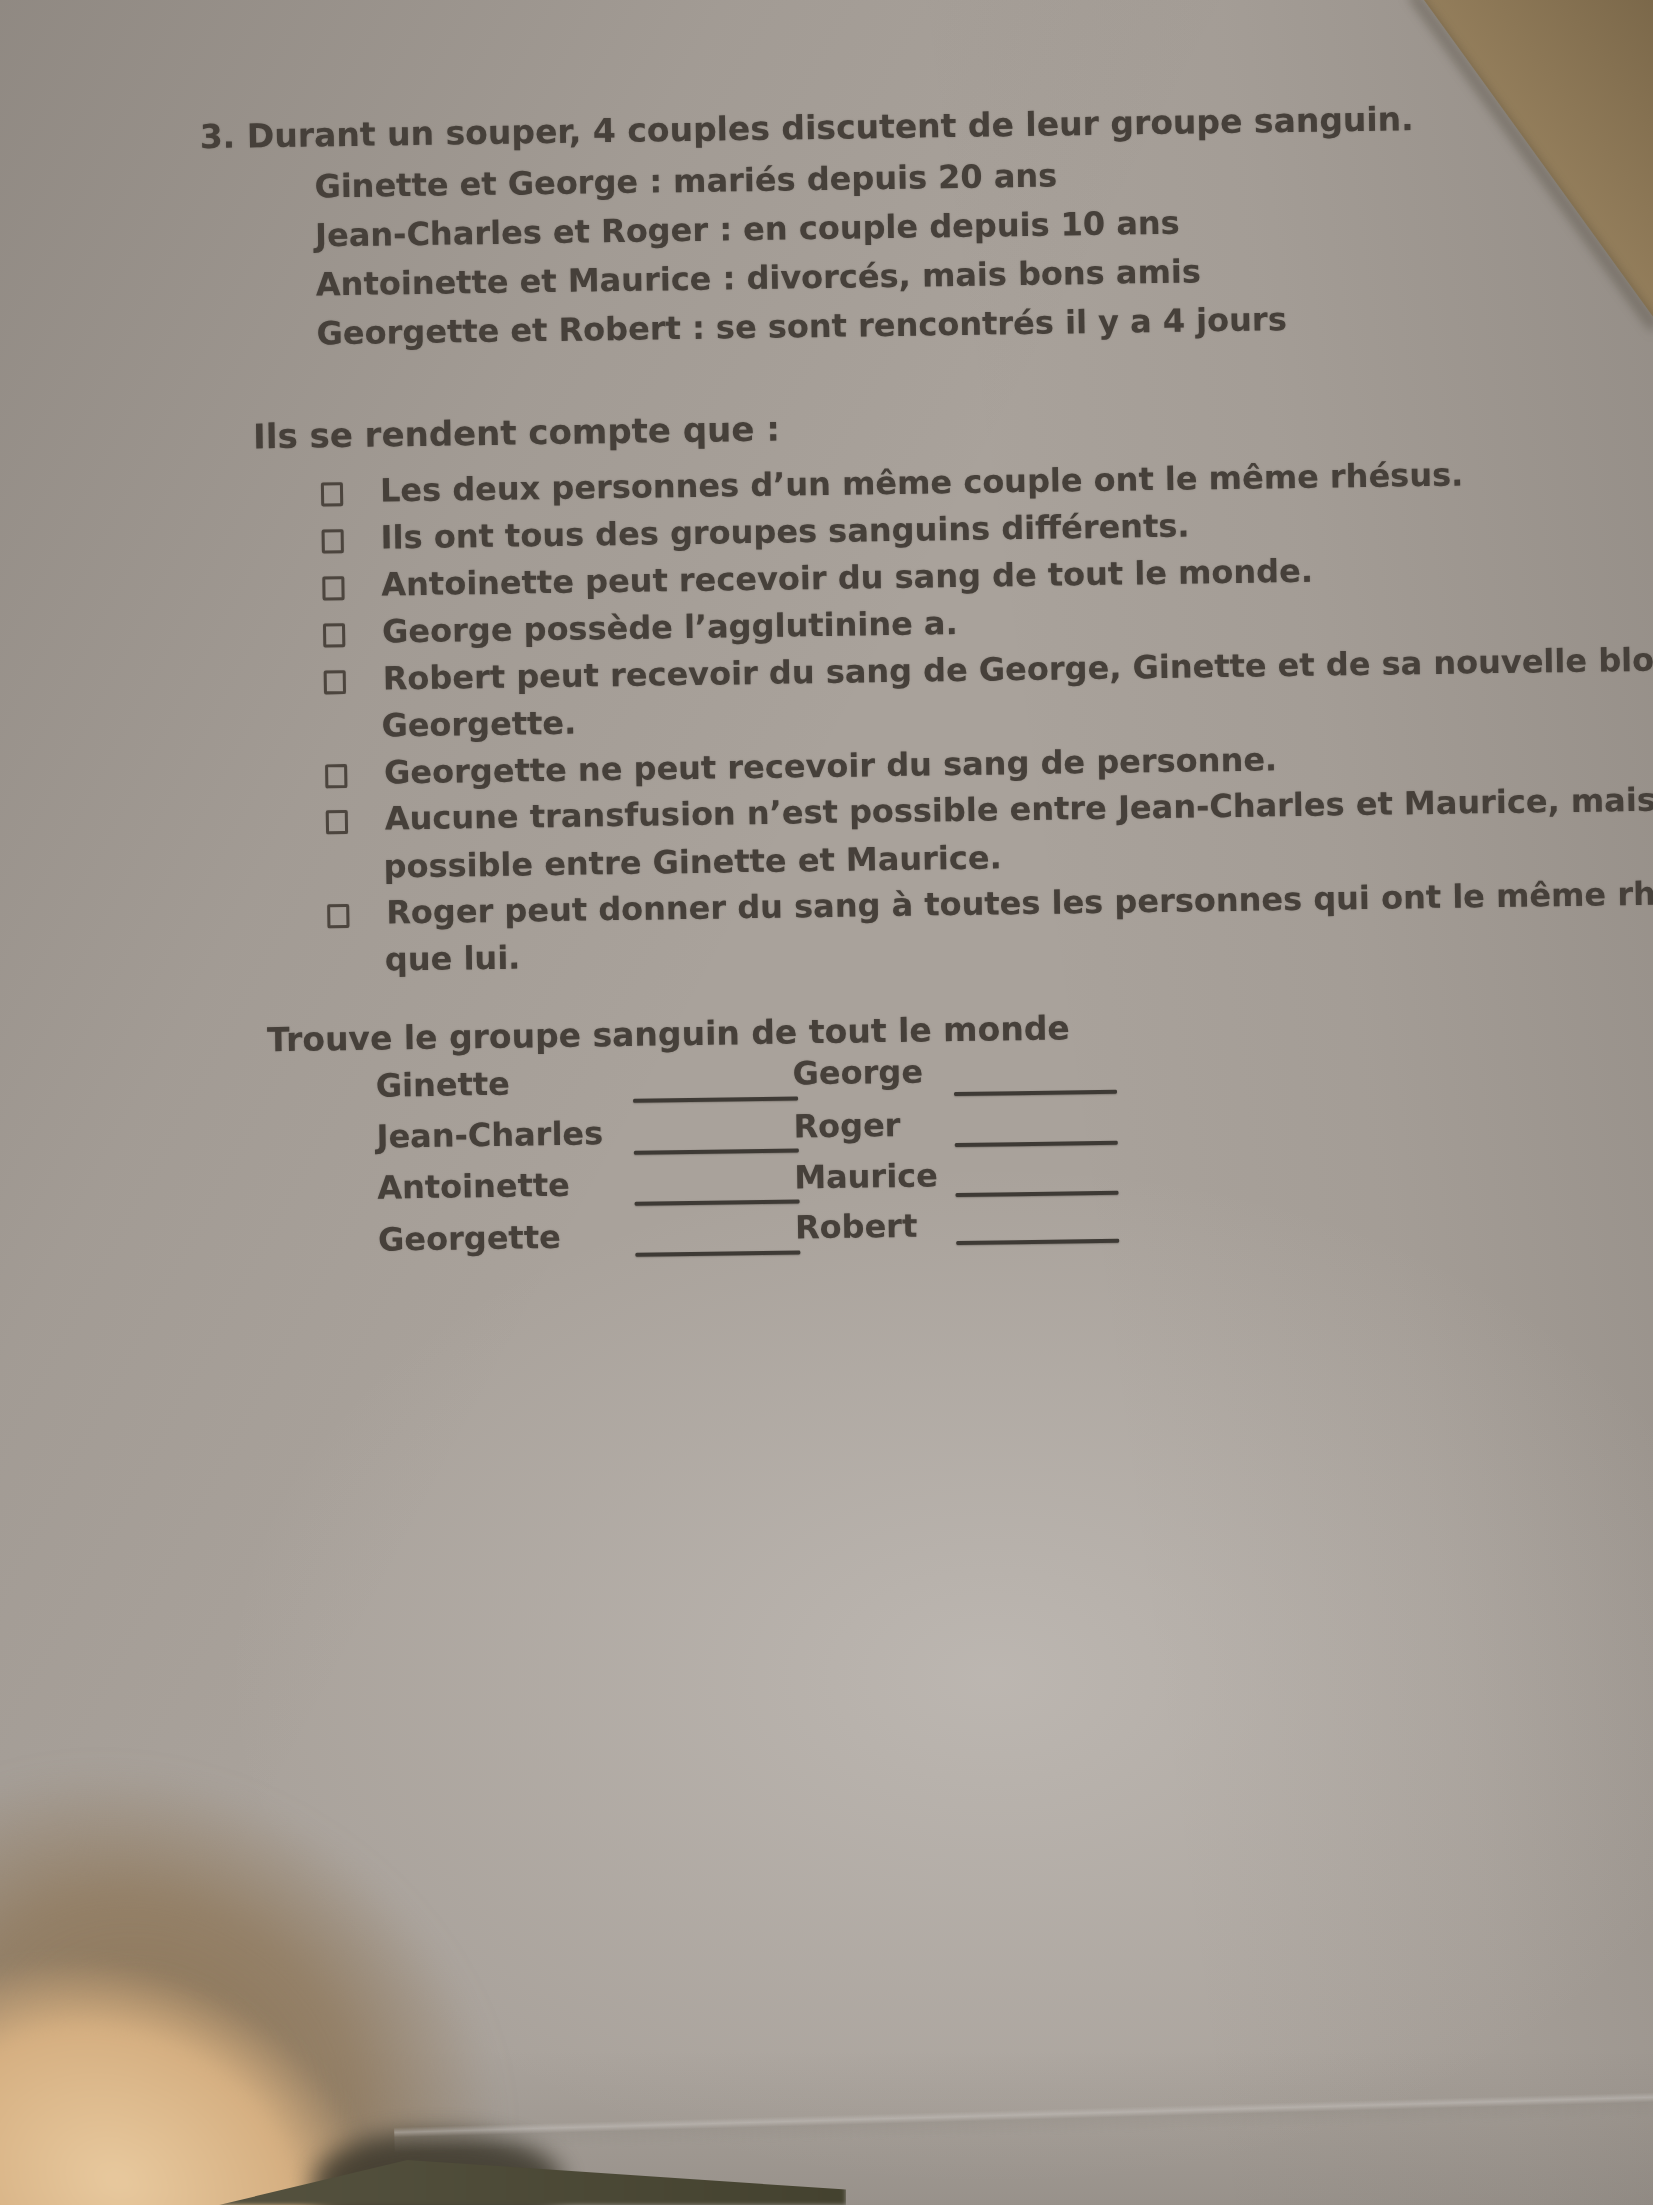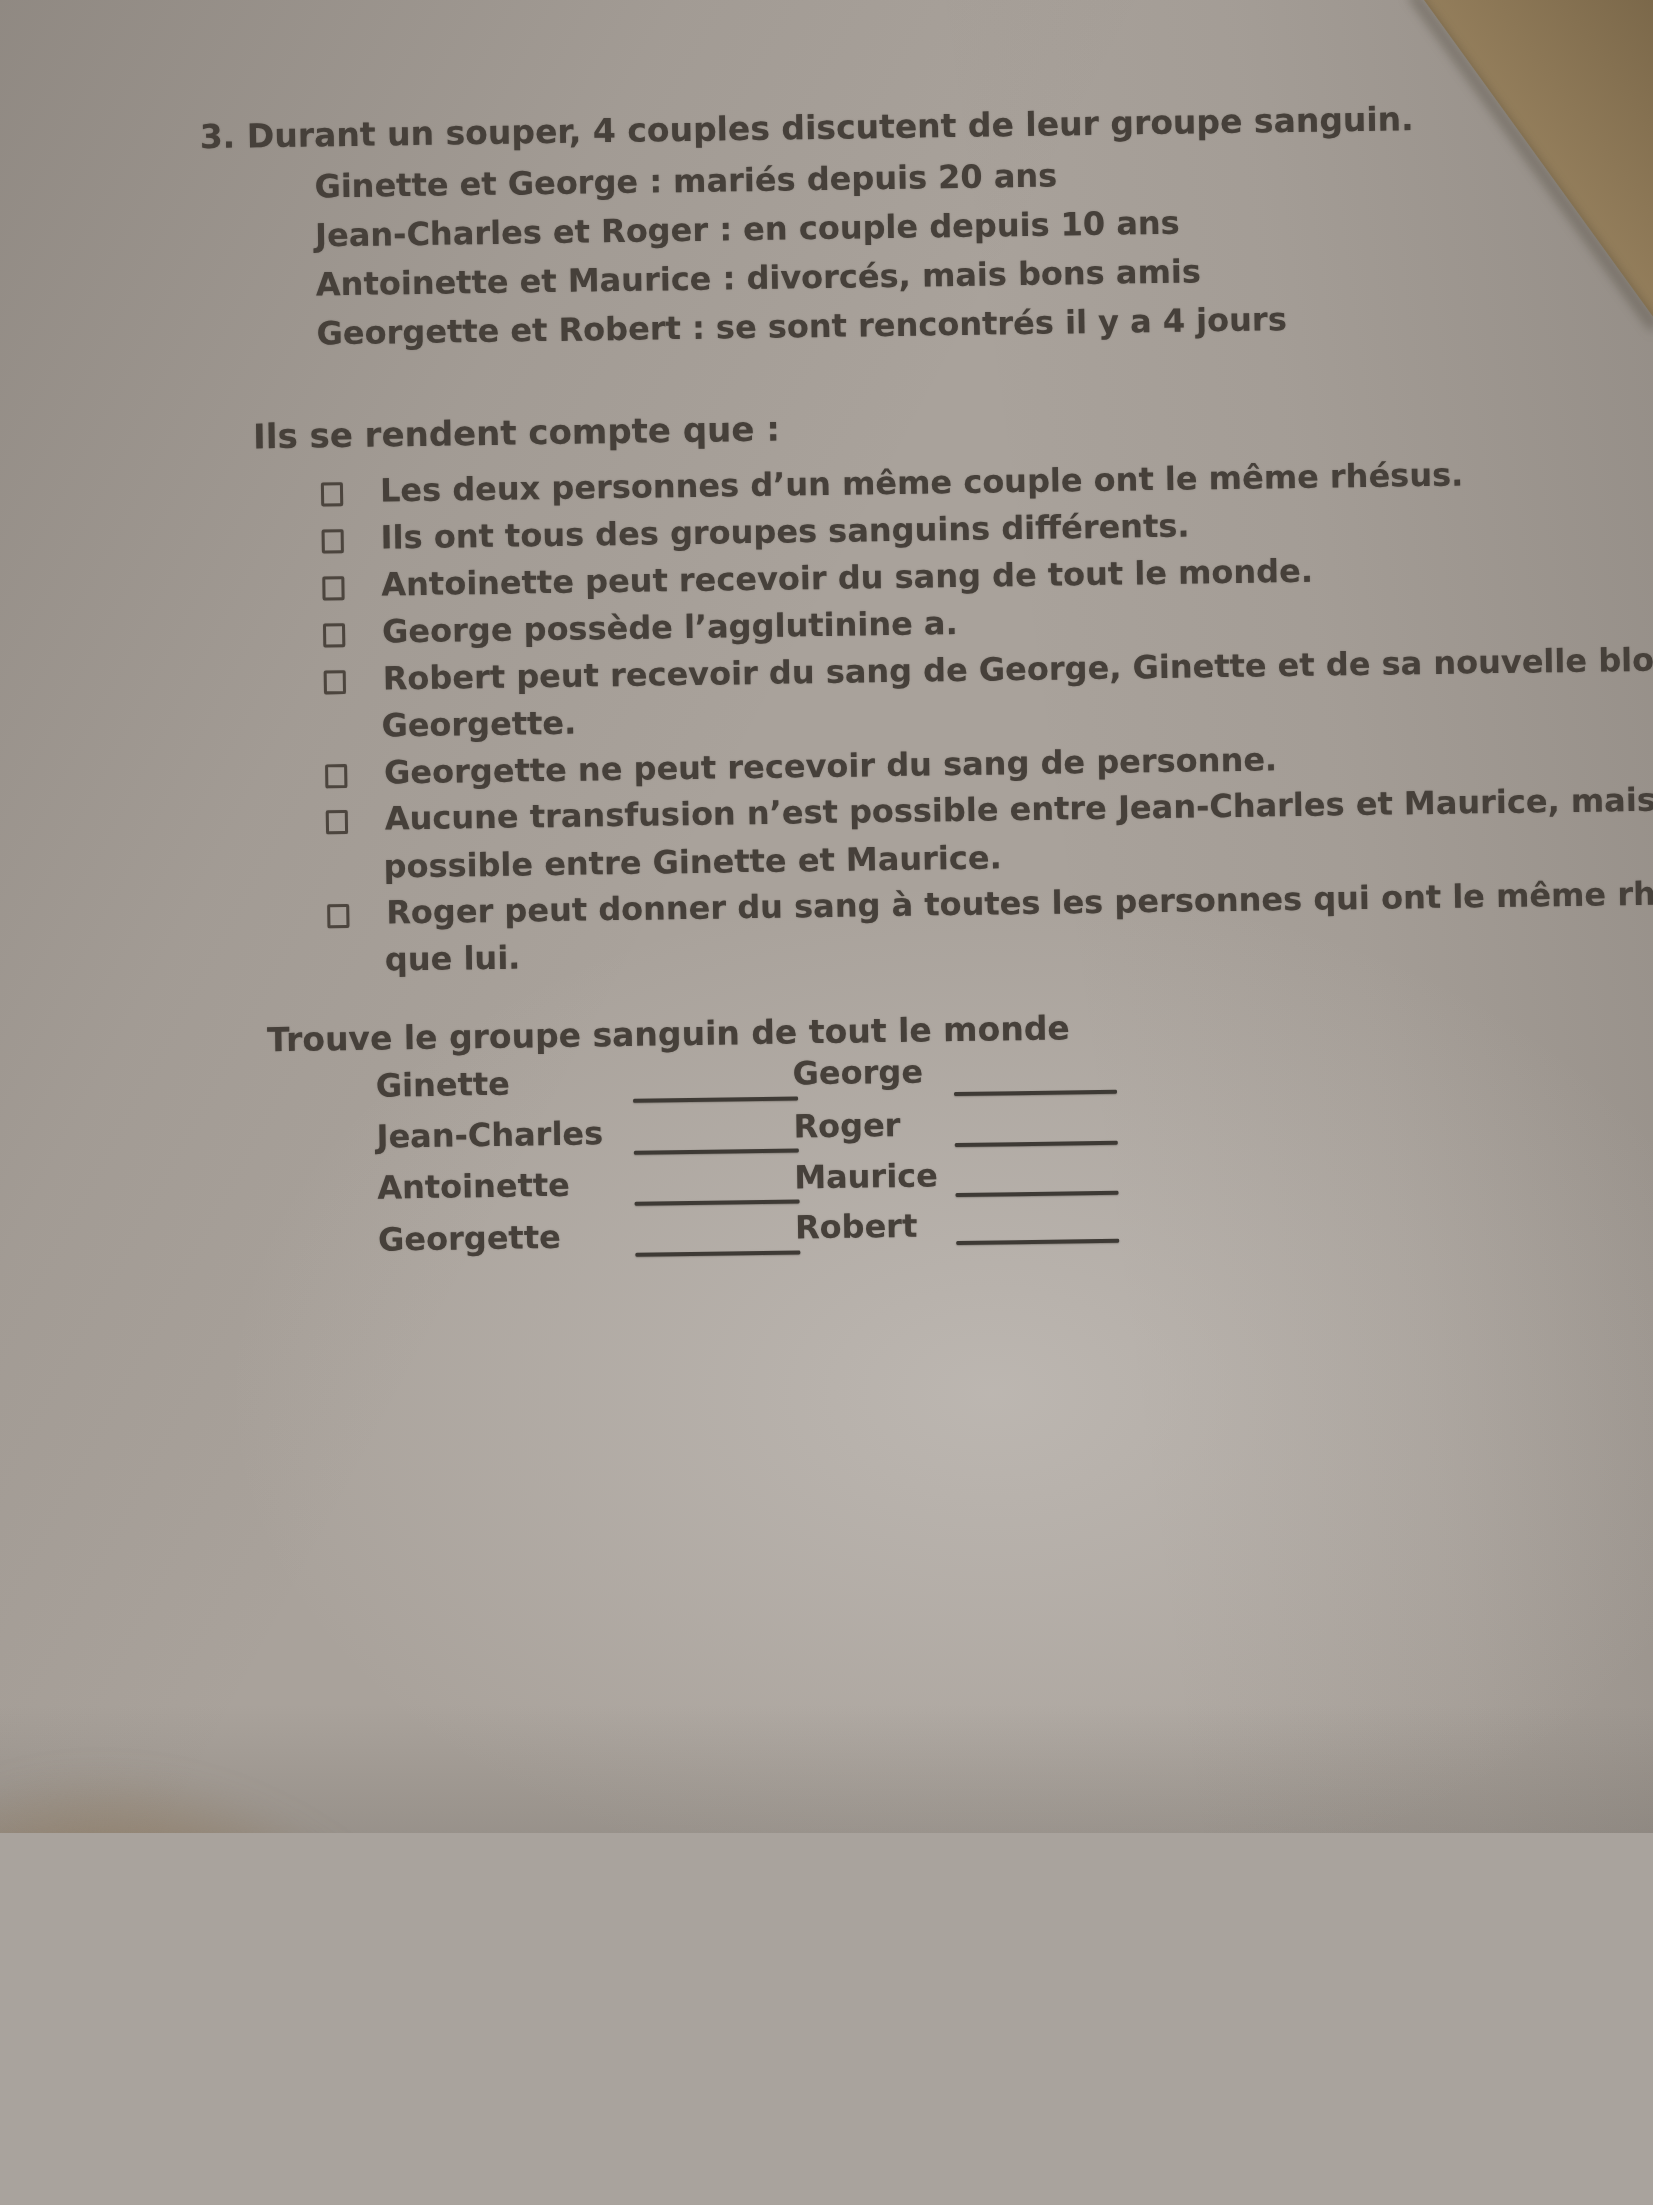--- a/index.html
+++ b/index.html
@@ -2,21 +2,21 @@
 <html style="font-size:11.7px"><head>
 <meta charset="utf-8">
 <style>
   html,body{margin:0;padding:0;}
   body{
     width:1654px;height:2205px;overflow:hidden;
     font-family:"DejaVu Sans","Liberation Sans",sans-serif;
     background:#a9a39d;
   }
   .photo{
-    position:relative;width:1654px;height:1833px;overflow:hidden;
+    position:relative;width:1654px;height:2205px;overflow:hidden;
     background:
       linear-gradient(to bottom, rgba(0,0,0,0) 93%, rgba(92,87,80,0.22) 100%),
       radial-gradient(1094px 729px at 60% 76%, rgba(214,210,206,0.42), rgba(214,210,206,0) 70%),
       linear-gradient(118deg, rgba(72,66,60,0.26) 0%, rgba(72,66,60,0.07) 26%, rgba(72,66,60,0) 44%),
       linear-gradient(262deg, rgba(64,58,52,0.20) 0%, rgba(64,58,52,0.05) 22%, rgba(64,58,52,0) 38%),
       #a9a29b;
   }
   
   .surface-corner{
     position:absolute;left:1424px;top:0;width:230px;height:318px;

